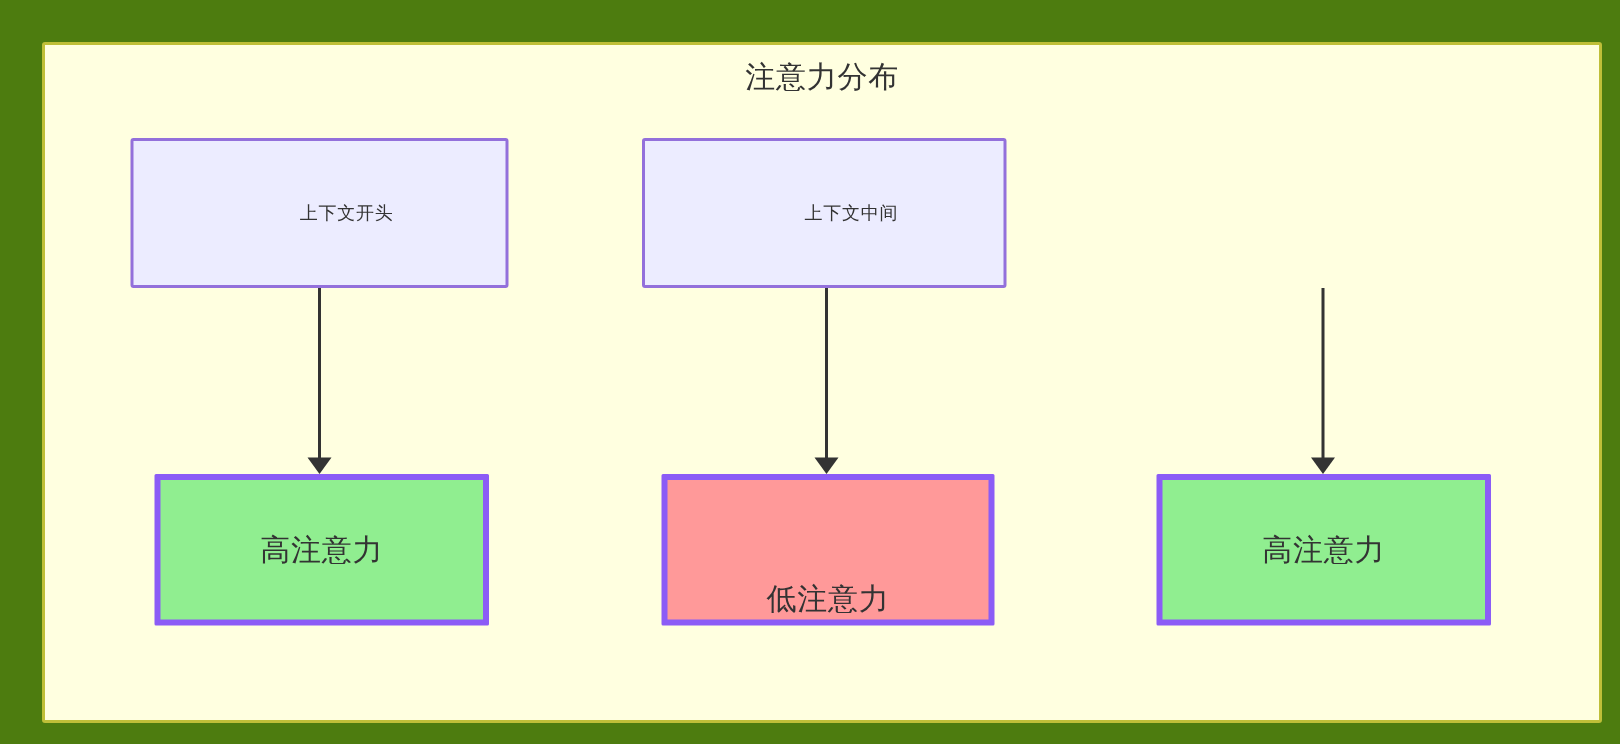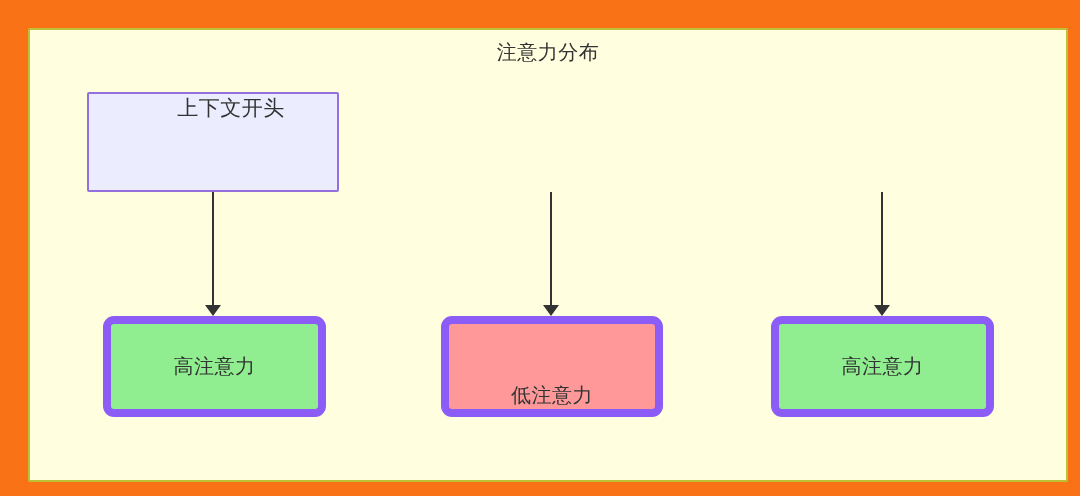--- a/index.html
+++ b/index.html
@@ -11,21 +11,21 @@
     width: 1080px;
     height: 496px;
     font-family: "Liberation Sans", "DejaVu Sans", sans-serif;
     overflow: hidden;
   }
 
   #canvas {
     position: relative;
     width: 1080px;
     height: 496px;
-    background: #f97316;
+    background: #4d7c0f;
   }
 
   
   .subgraph {
     position: absolute;
     left: 28px;
     top: 28px;
     width: 1040px;
     height: 454px;
     box-sizing: border-box;
@@ -47,34 +47,34 @@
   }
 
   
   .node-top {
     position: absolute;
     box-sizing: border-box;
     background: #ececff;
     border: 2px solid #9370db;
     border-radius: 2px;
     display: flex;
-    align-items: flex-start;
+    align-items: center;
     justify-content: center;
-    font-size: 21px;
+    font-size: 12px;
     color: #333333;
     letter-spacing: 0.5px;
     padding-left: 36px;
   }
 
   
   .node-bottom {
     position: absolute;
     box-sizing: border-box;
-    border: 8px solid #8b5cf6;
-    border-radius: 11px;
+    border: 4px solid #8b5cf6;
+    border-radius: 1px;
     display: flex;
     align-items: center;
     justify-content: center;
     font-size: 20px;
     color: #333333;
     letter-spacing: 0.5px;
   }
 
   .fill-high { background: #90ee90; }
   .fill-low  { background: #ff9999; }
@@ -100,20 +100,23 @@
 <div id="canvas">
 
   <div class="subgraph">
     <div class="subgraph-title">注意力分布</div>
   </div>
 
   <div class="node-top" style="left:87px; top:92px; width:252px; height:100px;">
     <span>上下文开头</span>
   </div>
 
+  <div class="node-top" style="left:428px; top:92px; width:243px; height:100px;">
+    <span>上下文中间</span>
+  </div>
 
 
   <div class="arrow" style="left:212px; top:192px; height:118px;"></div>
   <div class="arrow-head" style="left:205px; top:305px;"></div>
 
   <div class="arrow" style="left:550px; top:192px; height:118px;"></div>
   <div class="arrow-head" style="left:543px; top:305px;"></div>
 
   <div class="arrow" style="left:881px; top:192px; height:118px;"></div>
   <div class="arrow-head" style="left:874px; top:305px;"></div>

